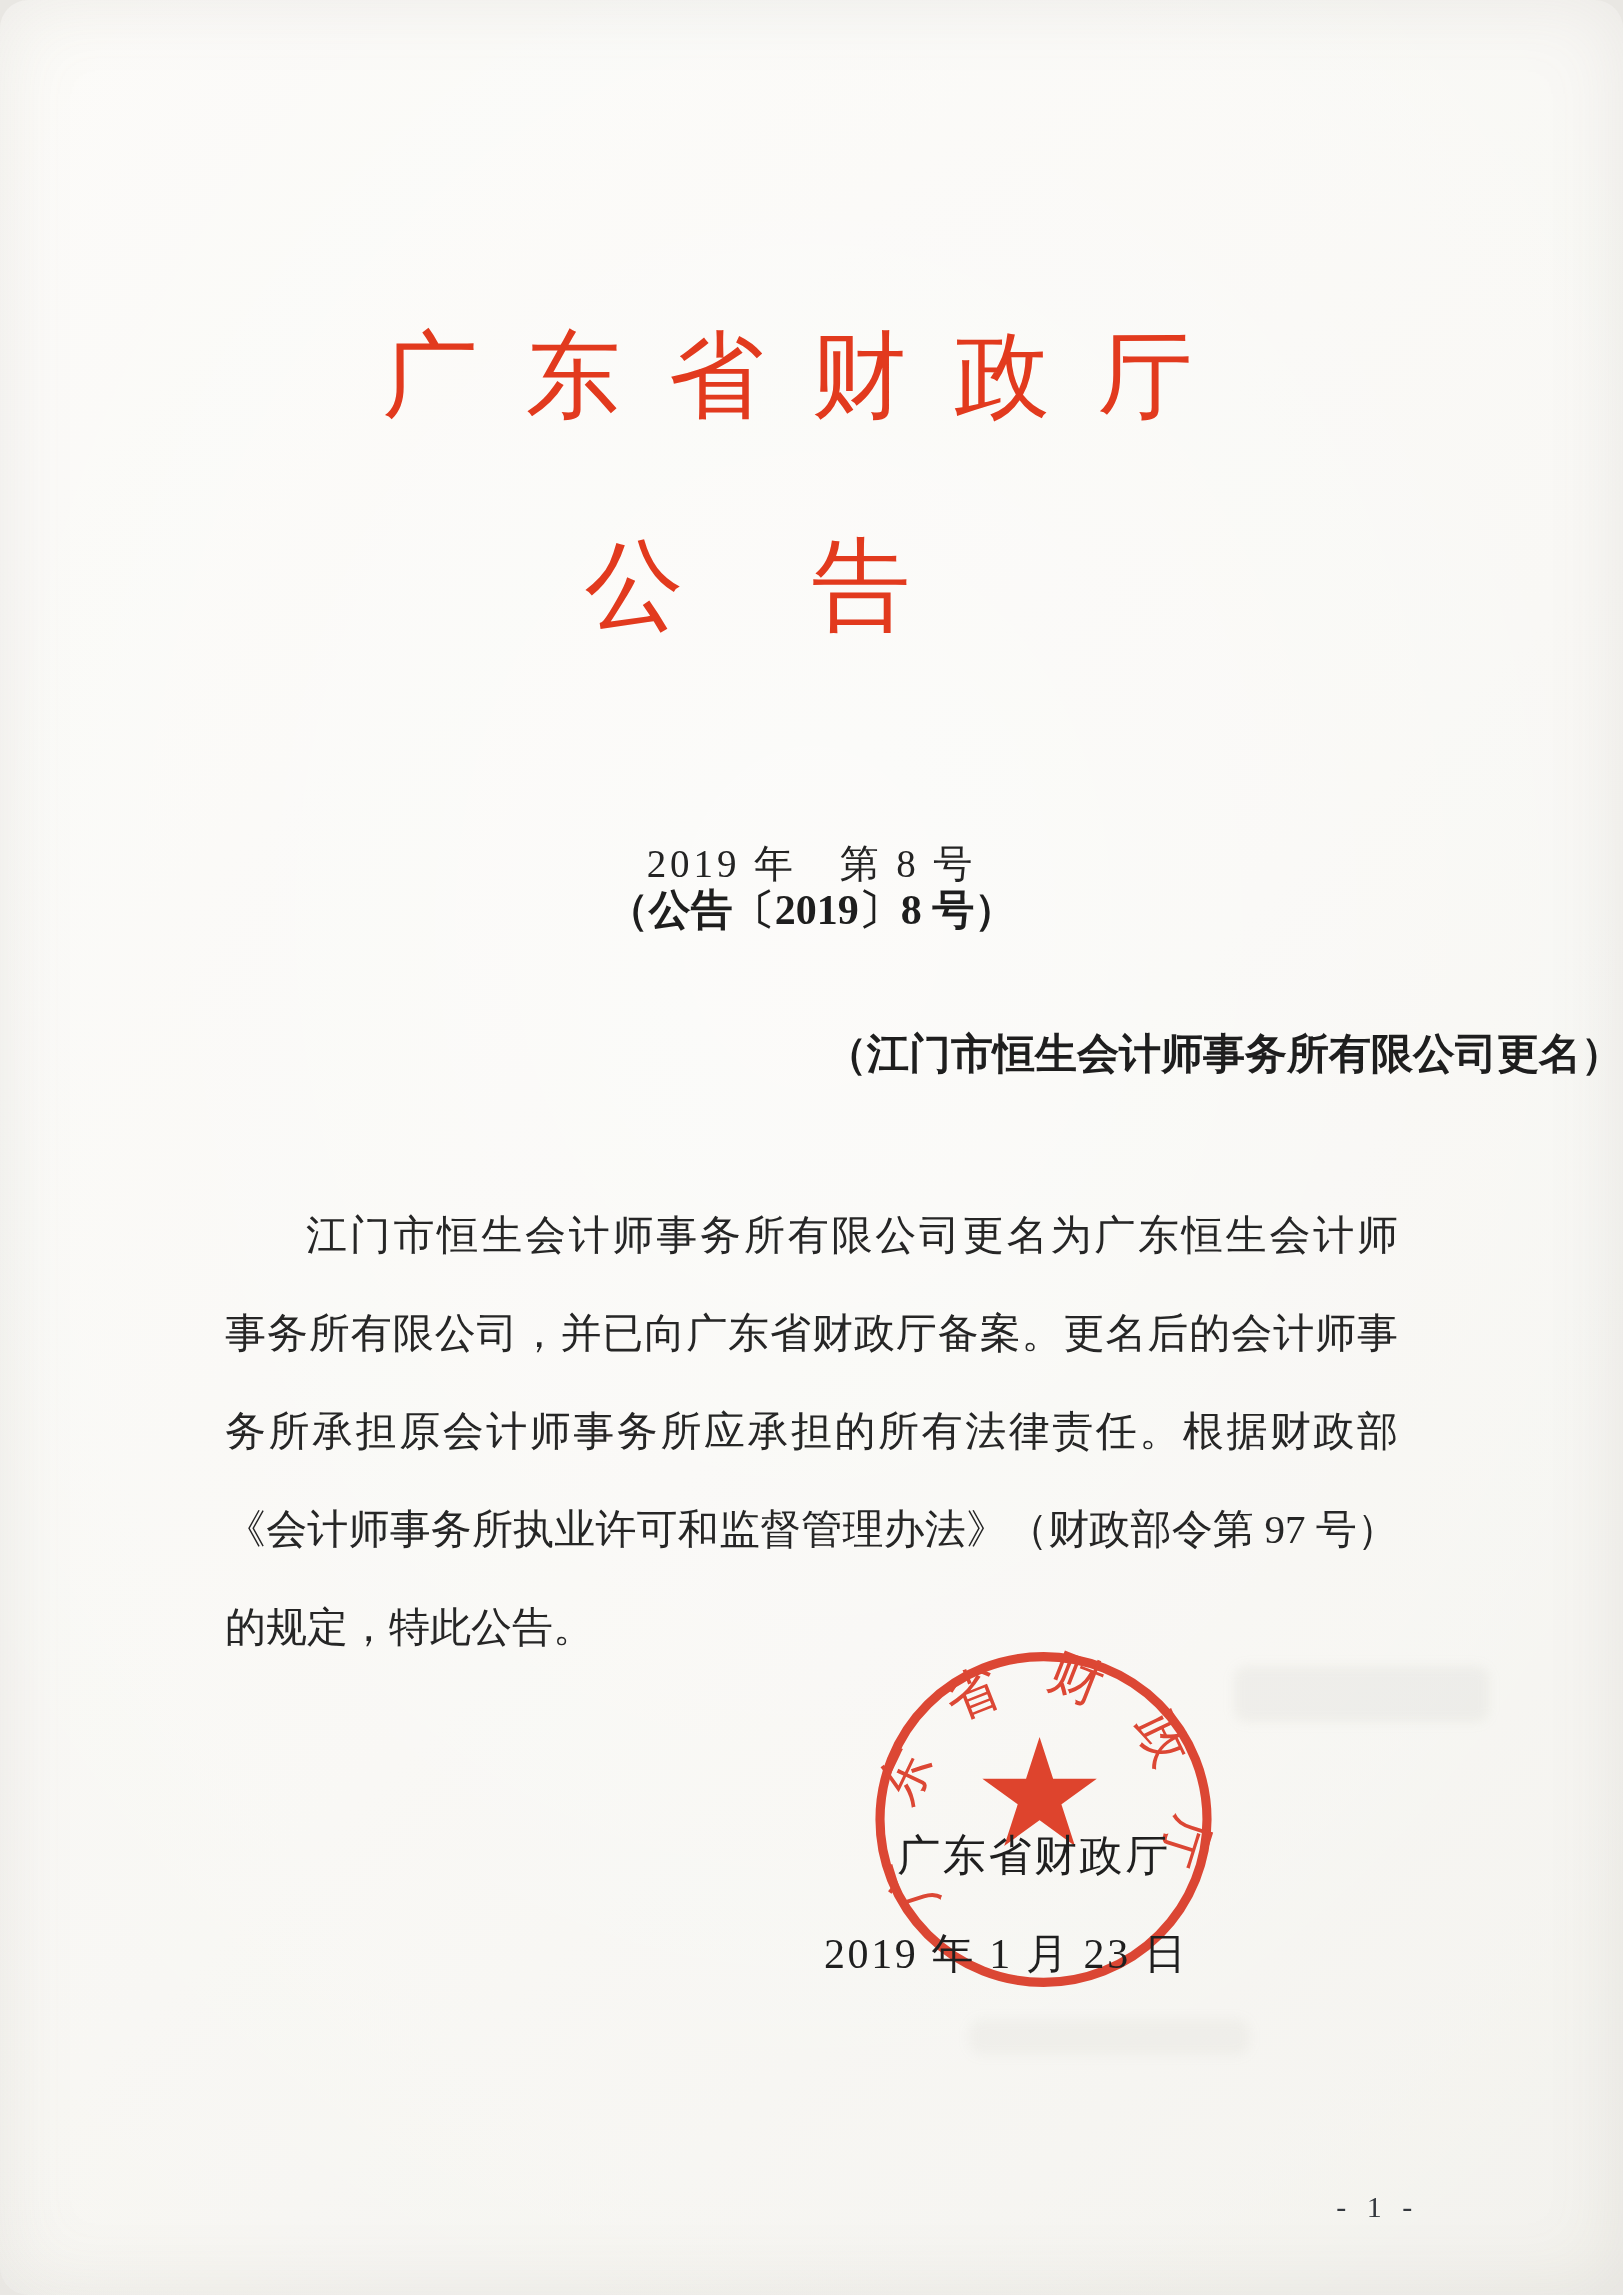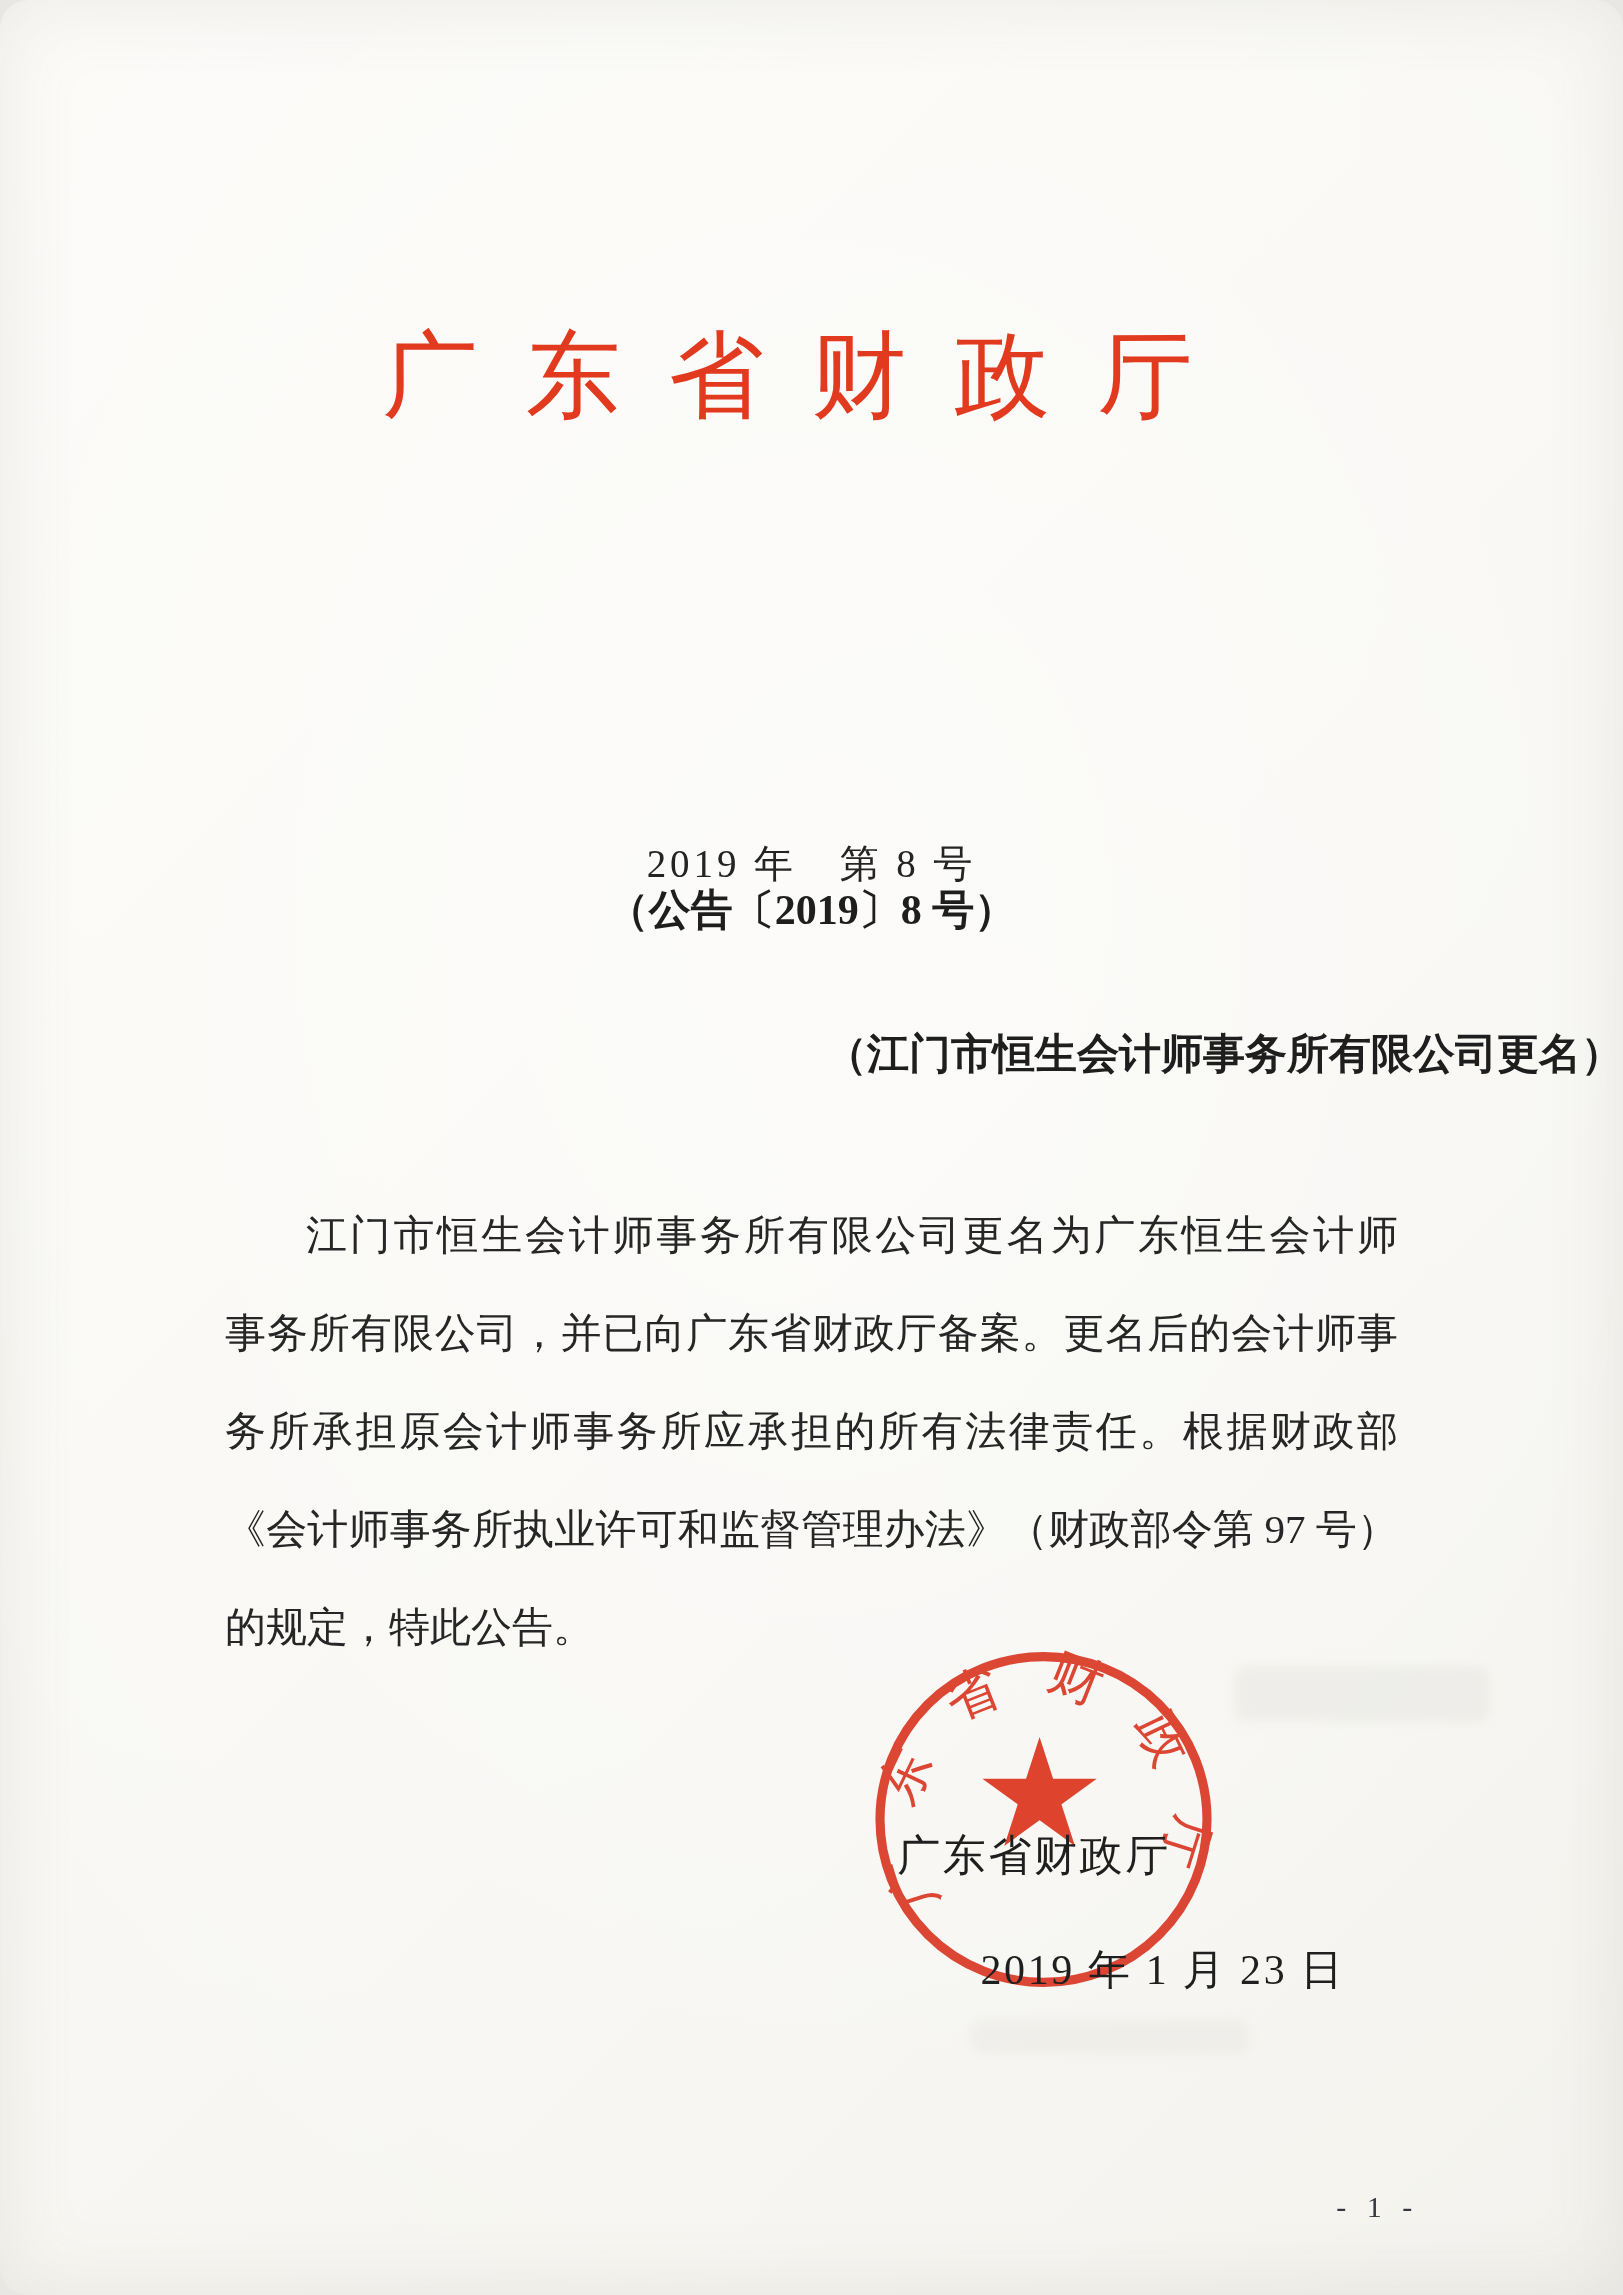--- a/index.html
+++ b/index.html
@@ -62,43 +62,43 @@
   .seal-text{
     font-family:"Liberation Serif","DejaVu Serif",serif;
     font-size:80px;fill:#d93420;font-weight:400;
   }
   .signature-line{
     position:absolute;top:1827px;left:805px;width:458px;
     text-align:center;font-size:43px;color:#1f1f1f;letter-spacing:2.6px;
     white-space:nowrap;
   }
   .date-line{
-    position:absolute;top:1926px;left:848px;width:497px;
-    text-align:right;font-size:42px;color:#1f1f1f;letter-spacing:2.6px;
+    position:absolute;top:1926px;left:824px;width:497px;
+    text-align:left;font-size:42px;color:#1f1f1f;letter-spacing:2.6px;
     white-space:pre;
-    margin-top:16px;
   }
   .page-number{
     position:absolute;top:2190px;left:1322px;width:111px;
     text-align:center;font-size:30px;color:#33373d;letter-spacing:6.5px;
     white-space:pre;
   }
   .smudge{position:absolute;pointer-events:none;filter:blur(5.9px);border-radius:13px;}
   .smudge.a{left:1234px;top:1666px;width:255px;height:56px;background:rgba(150,160,140,.09);}
   .smudge.b{left:969px;top:2019px;width:281px;height:36px;background:rgba(150,152,140,.07);}
 </style>
 </head>
 <body>
 
 <div class="page">
 
   <div class="vignette"></div>
 
   <h1 class="agency-title">广东省财政厅</h1>
 
+  <h2 class="announcement-title">公告</h2>
 
   <div class="issue-line">2019 年　第 8 号</div>
 
   <div class="docno-line">（公告〔2019〕8 号）</div>
 
   <div class="subject-line">（江门市恒生会计师事务所有限公司更名）</div>
 
   <div class="body-block">
     <div class="body-line first">江门市恒生会计师事务所有限公司更名为广东恒生会计师</div>
     <div class="body-line">事务所有限公司，并已向广东省财政厅备案。更名后的会计师事</div>

